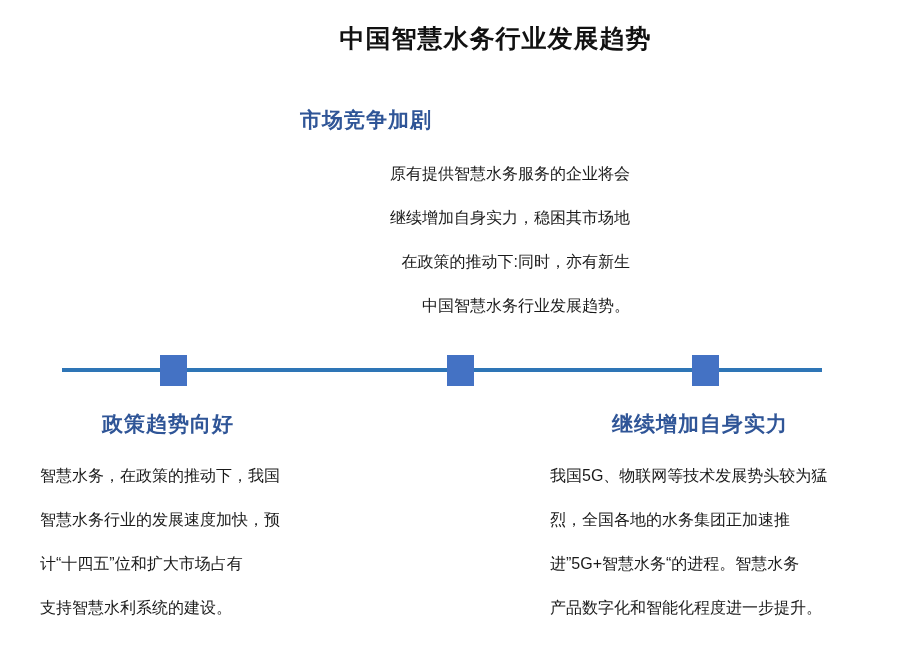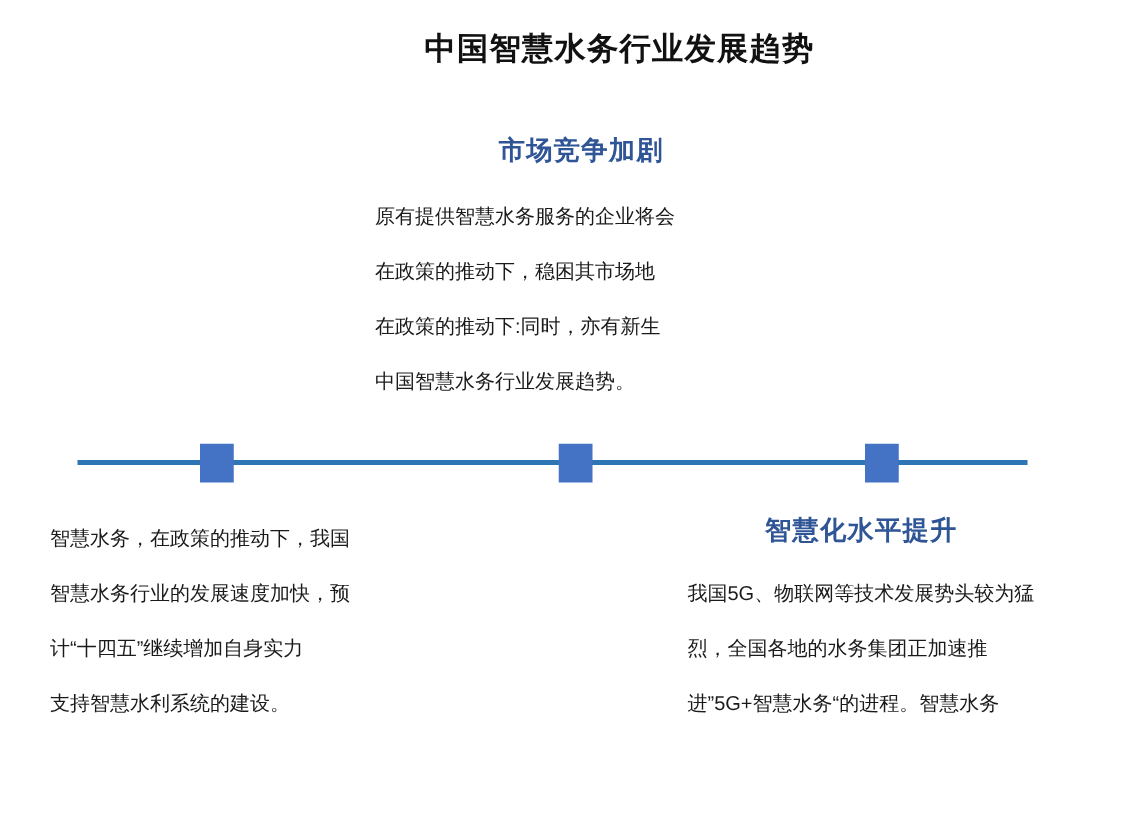--- a/index.html
+++ b/index.html
@@ -31,29 +31,29 @@
   }
 
   
   .block-top {
     position: absolute;
     top: 106px;
     left: 300px;
     width: 330px;
   }
   .block-top .block-heading {
-    text-align: center;
+    text-align: left;
     font-size: 21px;
     font-weight: bold;
     color: #2F5597;
     margin-bottom: 18px;
     letter-spacing: 1px;
   }
   .block-top .block-body {
-    text-align: left;
+    text-align: right;
   }
 
   
   .block-body {
     font-size: 16px;
     color: #1a1a1a;
     line-height: 1;
   }
   .block-body .line {
     display: block;
@@ -110,40 +110,42 @@
 </style>
 </head>
 <body>
 
 <div class="slide-title">中国智慧水务行业发展趋势</div>
 
 <div class="block-top">
   <div class="block-heading">市场竞争加剧</div>
   <div class="block-body">
     <span class="line">原有提供智慧水务服务的企业将会</span>
-    <span class="line">在政策的推动下，稳困其市场地</span>
+    <span class="line">继续增加自身实力，稳困其市场地</span>
     <span class="line">在政策的推动下:同时，亦有新生</span>
     <span class="line">中国智慧水务行业发展趋势。</span>
   </div>
 </div>
 
 <div class="timeline"></div>
 <div class="timeline-marker marker-1"></div>
 <div class="timeline-marker marker-2"></div>
 <div class="timeline-marker marker-3"></div>
 
 <div class="block-bottom-left">
+  <div class="block-heading">政策趋势向好</div>
   <div class="block-body">
     <span class="line">智慧水务，在政策的推动下，我国</span>
     <span class="line">智慧水务行业的发展速度加快，预</span>
-    <span class="line">计“十四五”继续增加自身实力</span>
+    <span class="line">计“十四五”位和扩大市场占有</span>
     <span class="line">支持智慧水利系统的建设。</span>
   </div>
 </div>
 
 <div class="block-bottom-right">
-  <div class="block-heading">智慧化水平提升</div>
+  <div class="block-heading">继续增加自身实力</div>
   <div class="block-body">
     <span class="line">我国5G、物联网等技术发展势头较为猛</span>
     <span class="line">烈，全国各地的水务集团正加速推</span>
     <span class="line">进”5G+智慧水务“的进程。智慧水务</span>
+    <span class="line">产品数字化和智能化程度进一步提升。</span>
   </div>
 </div>
 
 </body></html>

